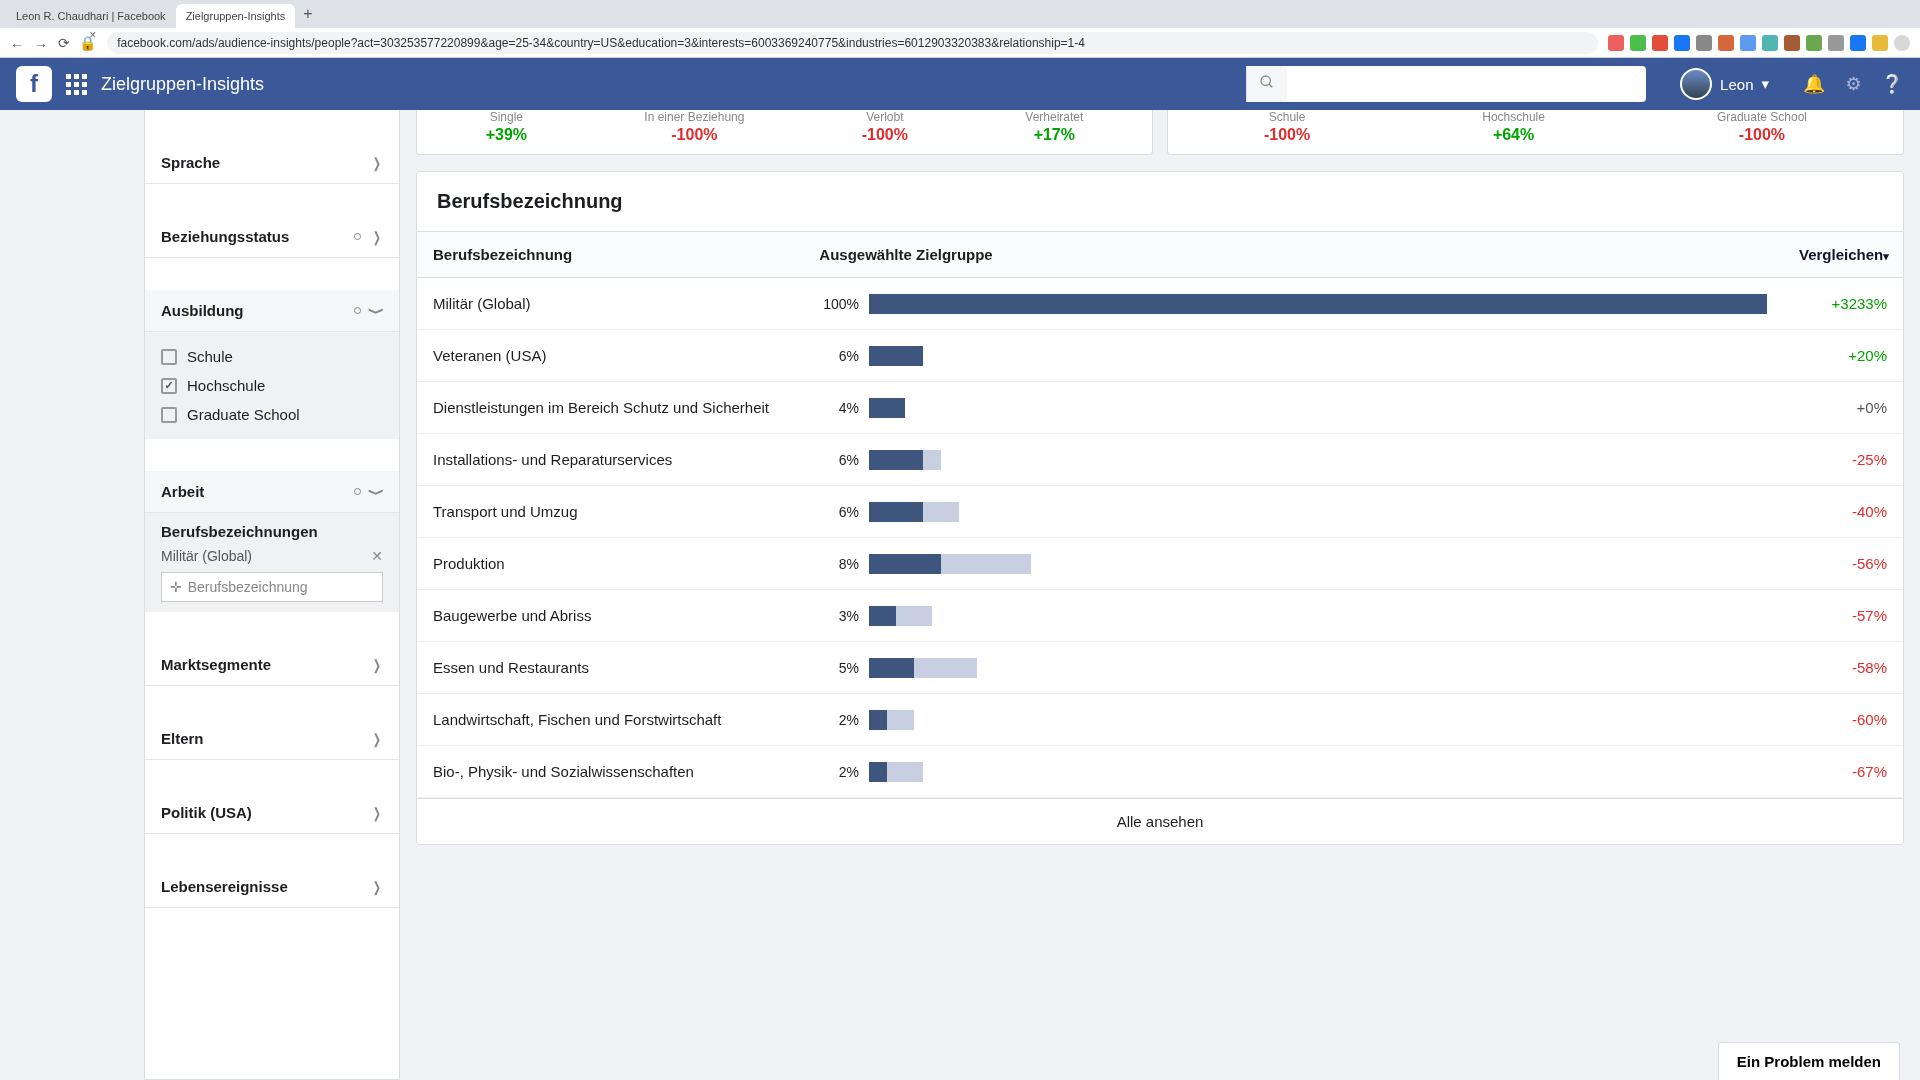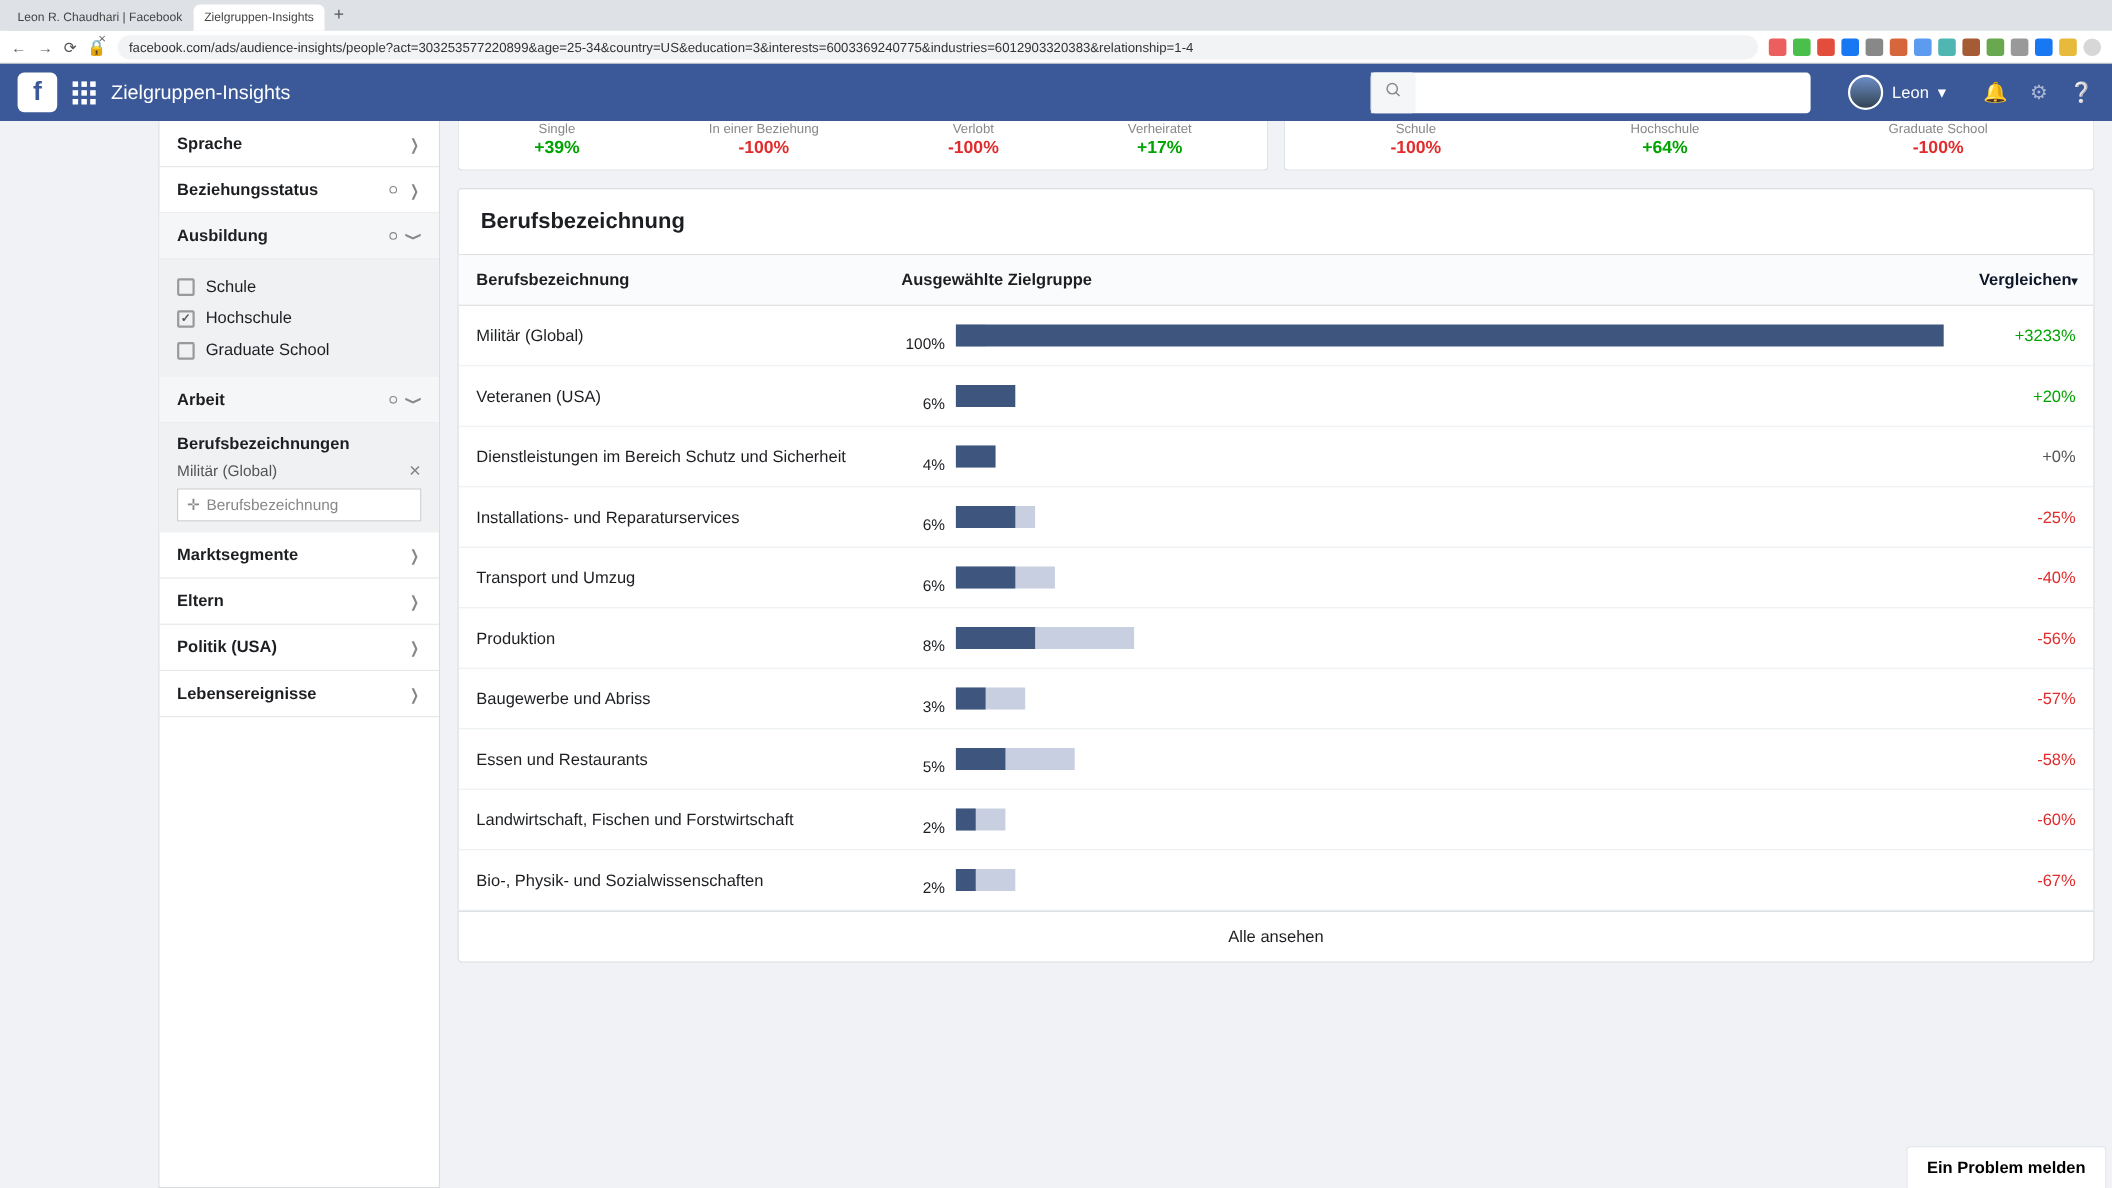--- a/index.html
+++ b/index.html
@@ -31,21 +31,21 @@
 .search-box input::placeholder { color: #888; }
 .search-btn { padding: 8px 12px; background: #f5f6f7; border-left: 1px solid #ddd; border-radius: 0 4px 4px 0; }
 .user-menu { display: flex; align-items: center; gap: 8px; color: #fff; font-size: 15px; }
 .avatar { width: 32px; height: 32px; border-radius: 50%; background: linear-gradient(#6b8cc4, #345); border: 2px solid #fff; }
 .nav-icons { display: flex; gap: 20px; margin-left: 20px; color: #aab6d4; font-size: 18px; }
 
 
 .page { display: flex; height: calc(100vh - 110px); }
 .spacer-left { width: 144px; }
 .sidebar { width: 256px; background: #fff; border: 1px solid #dadde1; border-top: none; }
-.sidebar-item { display: flex; align-items: center; justify-content: space-between; padding: 12px 16px; border-bottom: 1px solid #e4e6ea; cursor: pointer; }
+.sidebar-item { display: flex; align-items: center; justify-content: space-between; padding: 12px 16px; border-bottom: 1px solid #e4e6ea; cursor: pointer; margin-top: 32px; }
 .sidebar-item.expanded { background: #f5f6f7; }
 .sidebar-label { font-size: 15px; font-weight: 600; color: #1c1e21; }
 .sidebar-right { display: flex; align-items: center; gap: 10px; }
 .dot-indicator { width: 7px; height: 7px; border-radius: 50%; border: 1px solid #888; }
 .chevron { color: #888; font-size: 14px; transform: scaleX(0.7); }
 .sidebar-content { padding: 10px 16px; background: #f0f1f3; }
 .checkbox-row { display: flex; align-items: center; gap: 10px; padding: 6px 0; }
 .checkbox { width: 16px; height: 16px; border: 2px solid #999; border-radius: 2px; display: flex; align-items: center; justify-content: center; font-size: 11px; color: #555; }
 .checkbox.checked::after { content: "✓"; font-weight: bold; }
 .checkbox-label { font-size: 15px; color: #1c1e21; }
@@ -70,28 +70,28 @@
 .table-title { font-size: 20px; font-weight: 700; color: #1c1e21; padding: 18px 20px; border-bottom: 1px solid #dadde1; }
 .table-header { display: flex; border-bottom: 1px solid #dadde1; background: #fafbfc; }
 .th { padding: 14px 16px; font-size: 15px; font-weight: 700; color: #1c1e21; }
 .th:first-child { width: 26%; }
 .th:nth-child(2) { flex: 1; }
 .th:last-child { width: 120px; text-align: right; color: #0f172a; }
 .sort-arrow { font-size: 11px; }
 .tr { display: flex; align-items: center; border-bottom: 1px solid #eceff1; padding: 12px 16px; min-height: 52px; }
 .td-name { width: 26%; font-size: 15px; color: #1c1e21; padding-right: 10px; }
 .td-bar { flex: 1; display: flex; align-items: center; gap: 10px; }
-.td-pct { width: 48px; text-align: right; font-size: 14px; color: #1c1e21; margin-top: 14px; }
+.td-pct { width: 48px; text-align: right; font-size: 14px; color: #1c1e21; }
 .bar-track { flex: 1; height: 20px; position: relative; }
 .bar-bg { position: absolute; height: 20px; background: #c7cfe0; }
 .bar-fg { position: absolute; height: 20px; background: #3e567e; }
 .td-compare { width: 120px; text-align: right; font-size: 15px; }
 .view-all { text-align: center; padding: 14px; font-size: 15px; color: #1c1e21; border-top: 1px solid #dadde1; cursor: pointer; }
 
-.report-btn { position: fixed; bottom: 0; right: 5px; background: #fff; border: 1px solid #dadde1; border-bottom: none; padding: 10px 18px; font-size: 15px; font-weight: 600; border-radius: 4px 4px 0 0; }
+.report-btn { position: fixed; bottom: 0; right: 20px; background: #fff; border: 1px solid #dadde1; border-bottom: none; padding: 10px 18px; font-size: 15px; font-weight: 600; border-radius: 4px 4px 0 0; }
 </style>
 </head>
 <body>
 
 <div class="browser-chrome">
   <div class="tab-bar">
     <div id="tabs-container" style="display: flex;">
         <div class="tab inactive">
           <span class="tab-favicon"></span>
           <span>Leon R. Chaudhari | Facebook</span>

